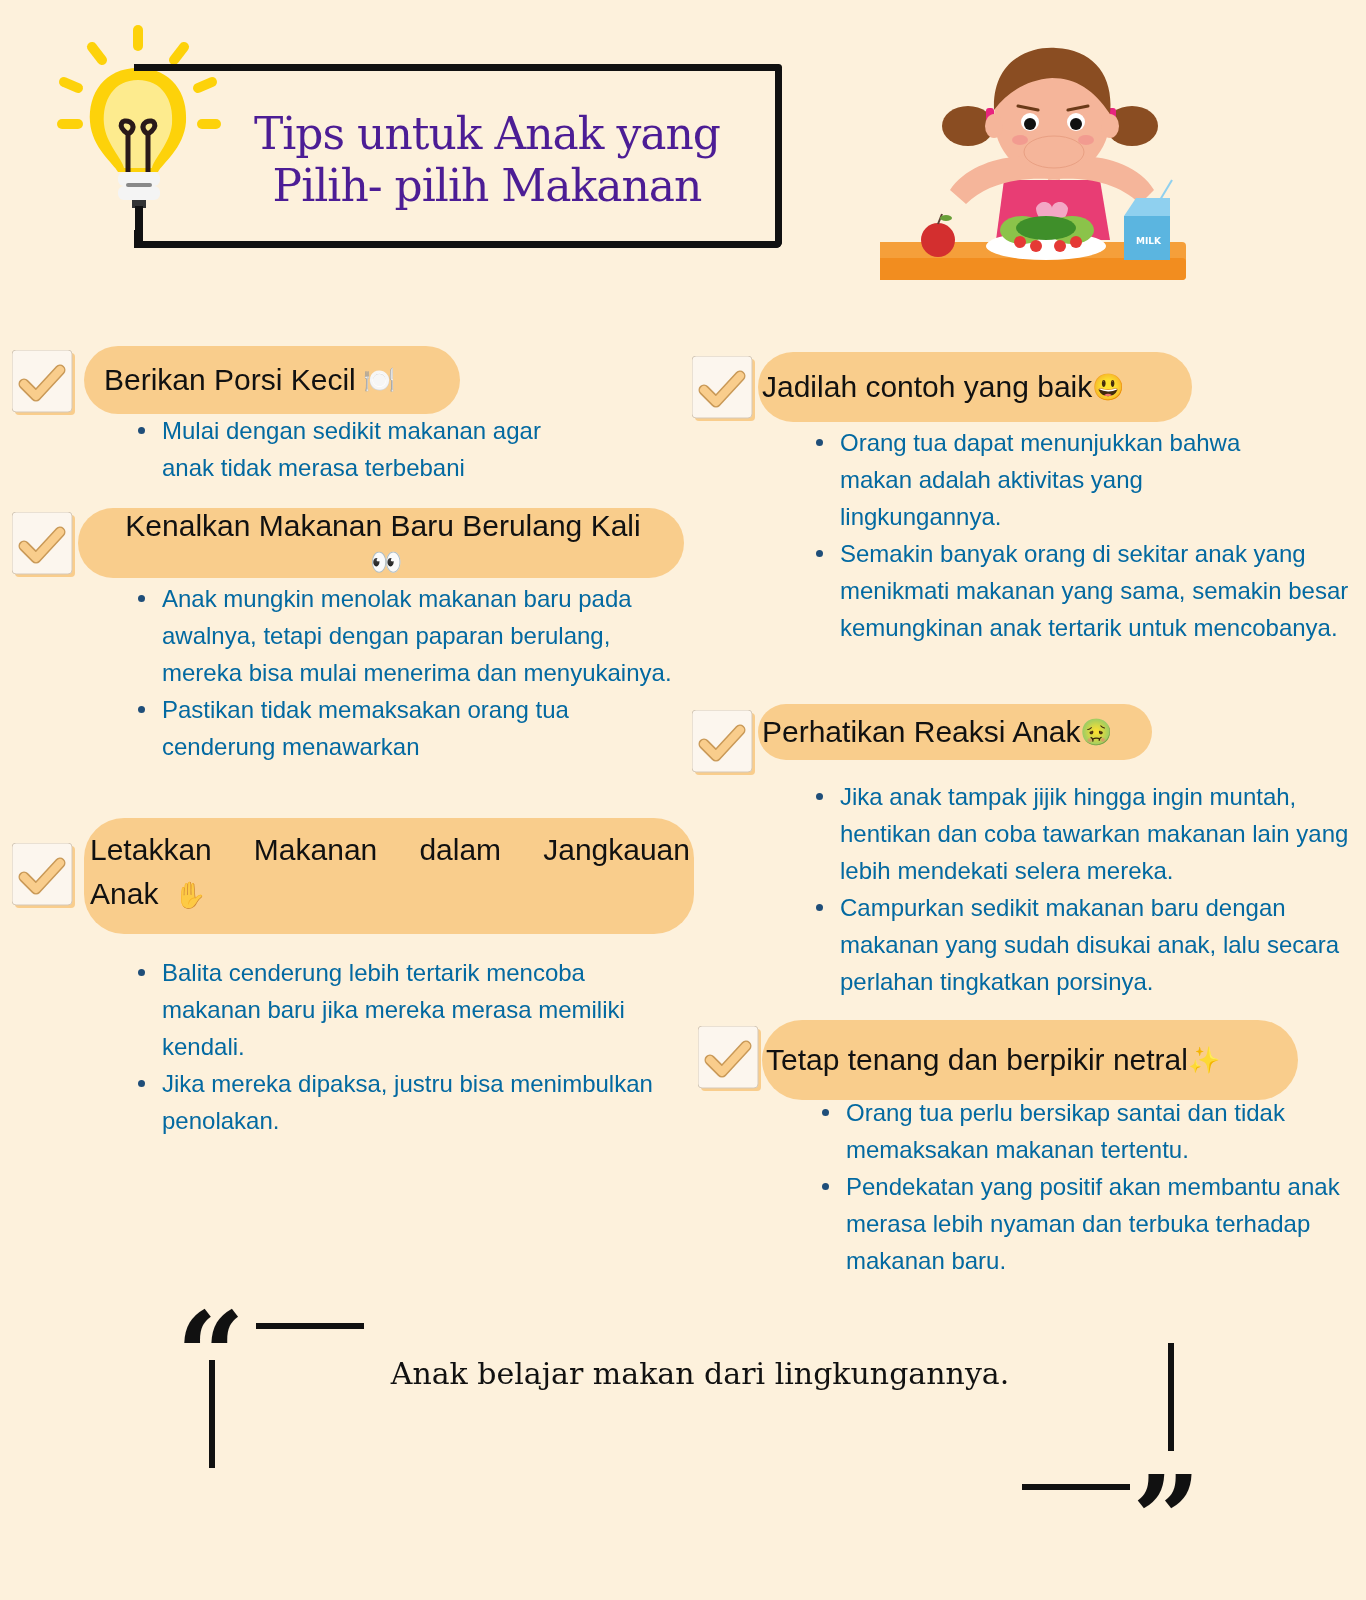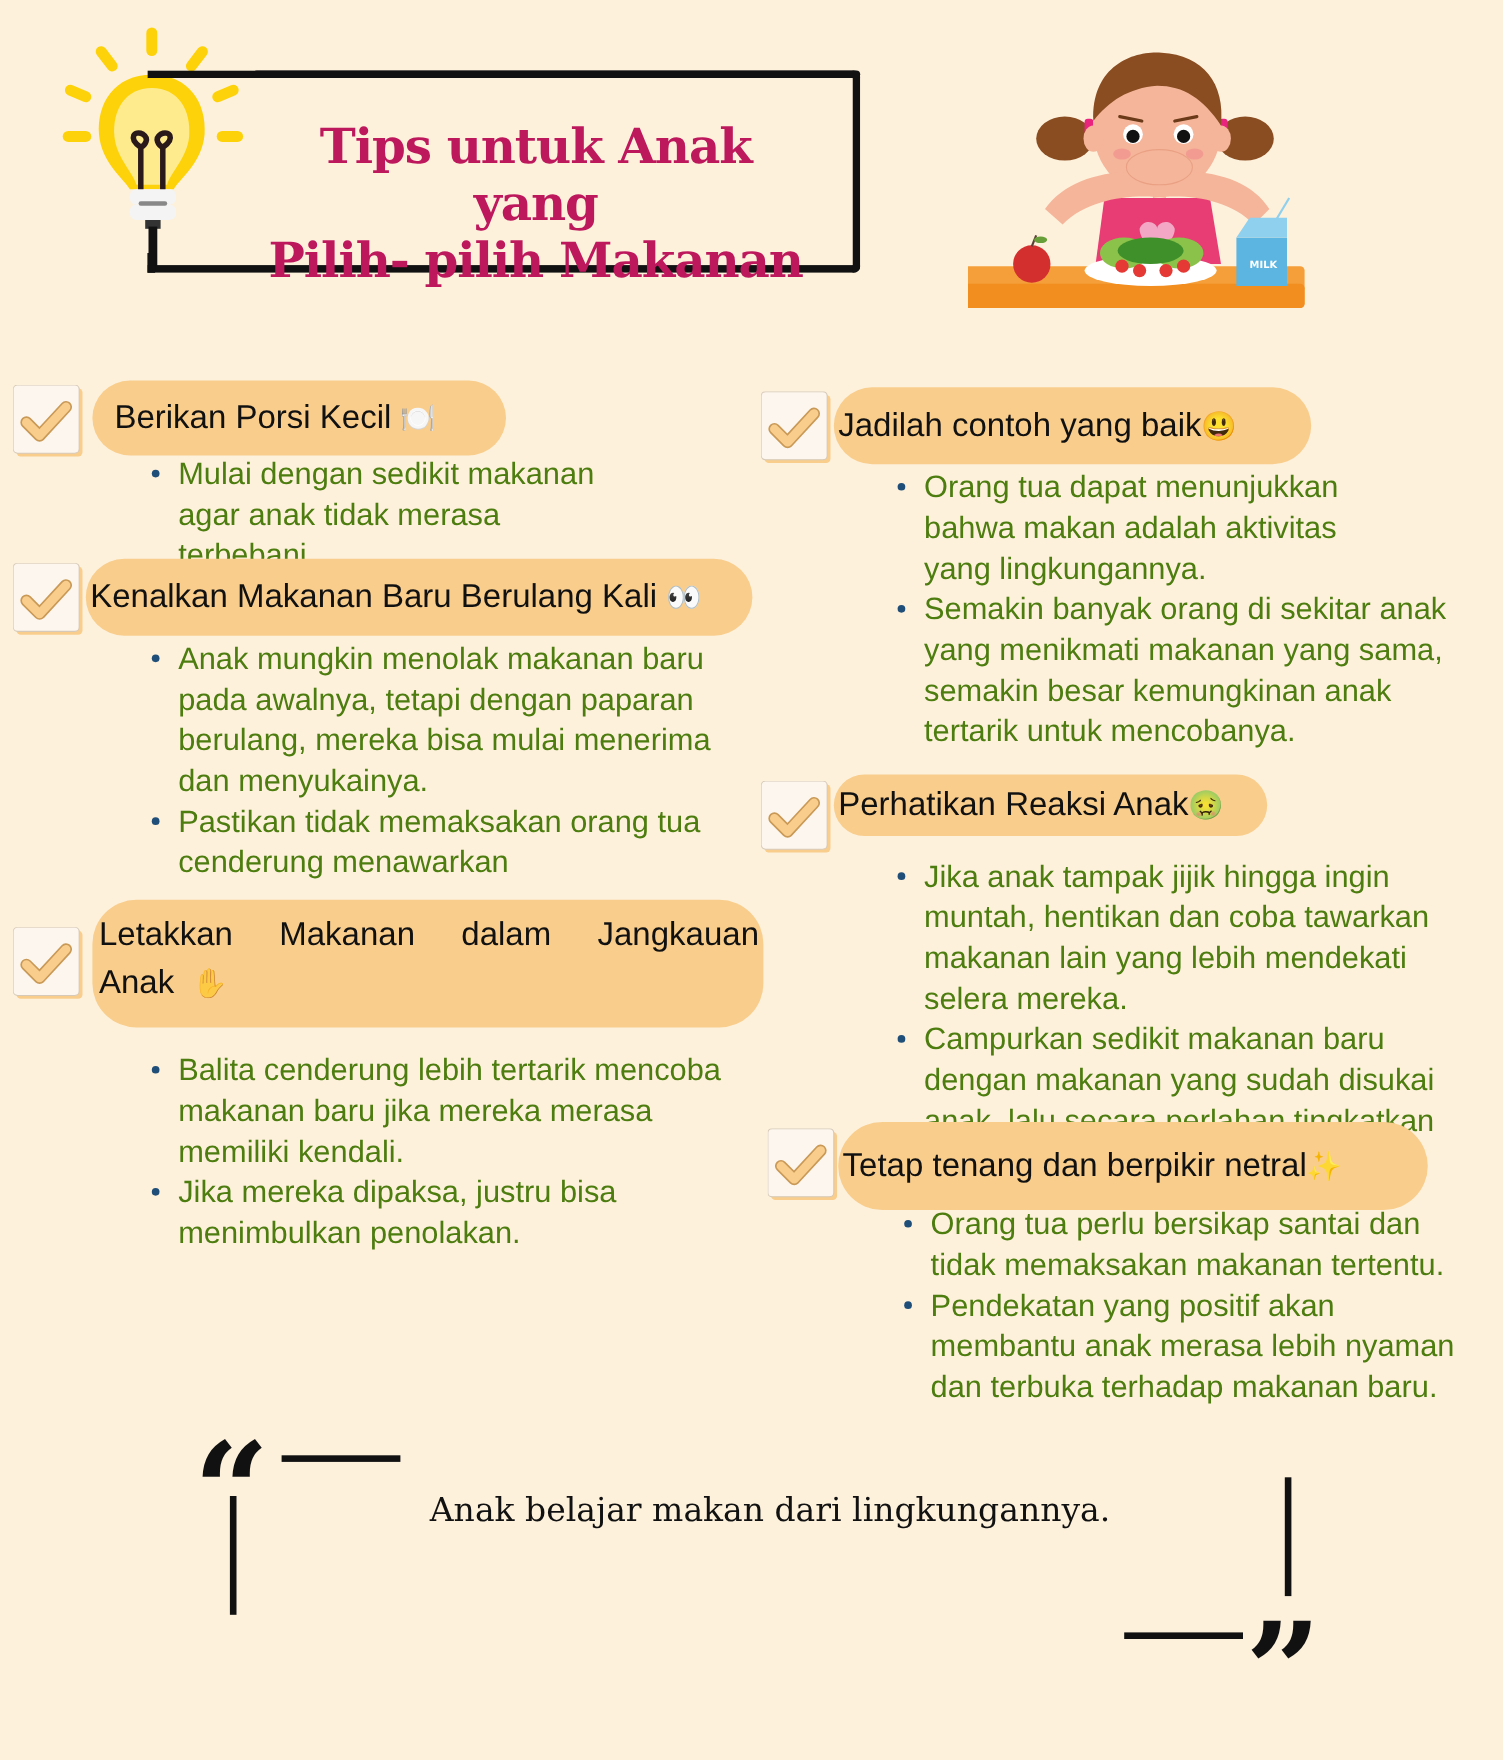--- a/index.html
+++ b/index.html
@@ -6,31 +6,31 @@
   html, body { width: 1366px; height: 1600px; background: #fdf1dc; overflow: hidden; }
   body { position: relative; font-family: "Liberation Sans", sans-serif; }
 
   .abs { position: absolute; }
 
   
   .bulb { left: 52px; top: 22px; width: 180px; height: 230px; }
   .frame { left: 134px; top: 64px; width: 648px; height: 184px;
            border: 7px solid #111; border-left: none; border-radius: 0 6px 6px 0; }
   .title { left: 232px; top: 108px; width: 510px; text-align: center;
-           font-family: "DejaVu Serif", serif; font-weight: bold; font-size: 44px;
-           line-height: 52px; color: #be185d; letter-spacing: -1px; }
+           font-family: "DejaVu Serif", serif; font-weight: normal; font-size: 44px;
+           line-height: 52px; color: #4c1d95; letter-spacing: -1px; }
 
   .girl { left: 880px; top: 30px; width: 340px; height: 260px; }
 
   
   .tip-check { width: 64px; height: 66px; }
   .tip-pill { background: #f9cd8c; border-radius: 40px; display: flex; align-items: center;
               color: #111; font-size: 30px; line-height: 36px; text-align: right; }
   .tip-pill .emoji { font-size: 26px; margin-left: 8px; }
-  .bullets { color: #4d7c0f; font-size: 28px; line-height: 37px; list-style: none; }
+  .bullets { color: #0369a1; font-size: 24px; line-height: 37px; list-style: none; }
   .bullets li { position: relative; padding-left: 24px; }
   .bullets li::before { content: ""; position: absolute; left: 0; top: 15px; width: 7px; height: 7px;
                         border-radius: 50%; background: #1f4e79; }
 
   
   .quote-text { left: 300px; top: 1352px; width: 800px; text-align: center;
                 font-family: "DejaVu Serif", serif; font-size: 30px; line-height: 44px; color: #111; }
   .qmark { font-family: "DejaVu Serif", serif; font-weight: bold; color: #111; font-size: 120px; line-height: 1; }
   .bar { background: #111; }
 </style>
@@ -140,21 +140,21 @@
 </ul>
 
 <div class="abs tip-check" style="left:12px;top:512px;">
   <svg width="64" height="66" viewBox="0 0 64 66">
       <rect x="3" y="3" width="60" height="62" rx="4" fill="#f9cd8c"></rect>
       <rect x="0" y="0" width="60" height="62" rx="4" fill="#fcf6ee" stroke="#d6c9b8" stroke-width="1"></rect>
       <path d="M12 34 L24 46 L48 20" fill="none" stroke="#c99957" stroke-width="11" stroke-linecap="round" stroke-linejoin="round"></path>
       <path d="M12 34 L24 46 L48 20" fill="none" stroke="#f9cd8c" stroke-width="8" stroke-linecap="round" stroke-linejoin="round"></path>
     </svg>
 </div>
-<div class="abs tip-pill" style="left:78px;top:508px;width:606px;height:70px;padding-left:4px;">
+<div class="abs tip-pill" style="left:78px;top:508px;width:606px;height:70px;padding-left:4px;flex-direction:column;">
   <span>Kenalkan Makanan Baru Berulang Kali</span>
   <span class="emoji">👀</span>
 </div>
 <ul class="abs bullets" style="left:138px;top:580px;width:540px;">
   <li>Anak mungkin menolak makanan baru pada awalnya, tetapi dengan paparan berulang, mereka bisa mulai menerima dan menyukainya.</li>
   <li>Pastikan tidak memaksakan orang tua cenderung menawarkan</li>
 </ul>
 
 <div class="abs tip-check" style="left:12px;top:843px;">
   <svg width="64" height="66" viewBox="0 0 64 66">

